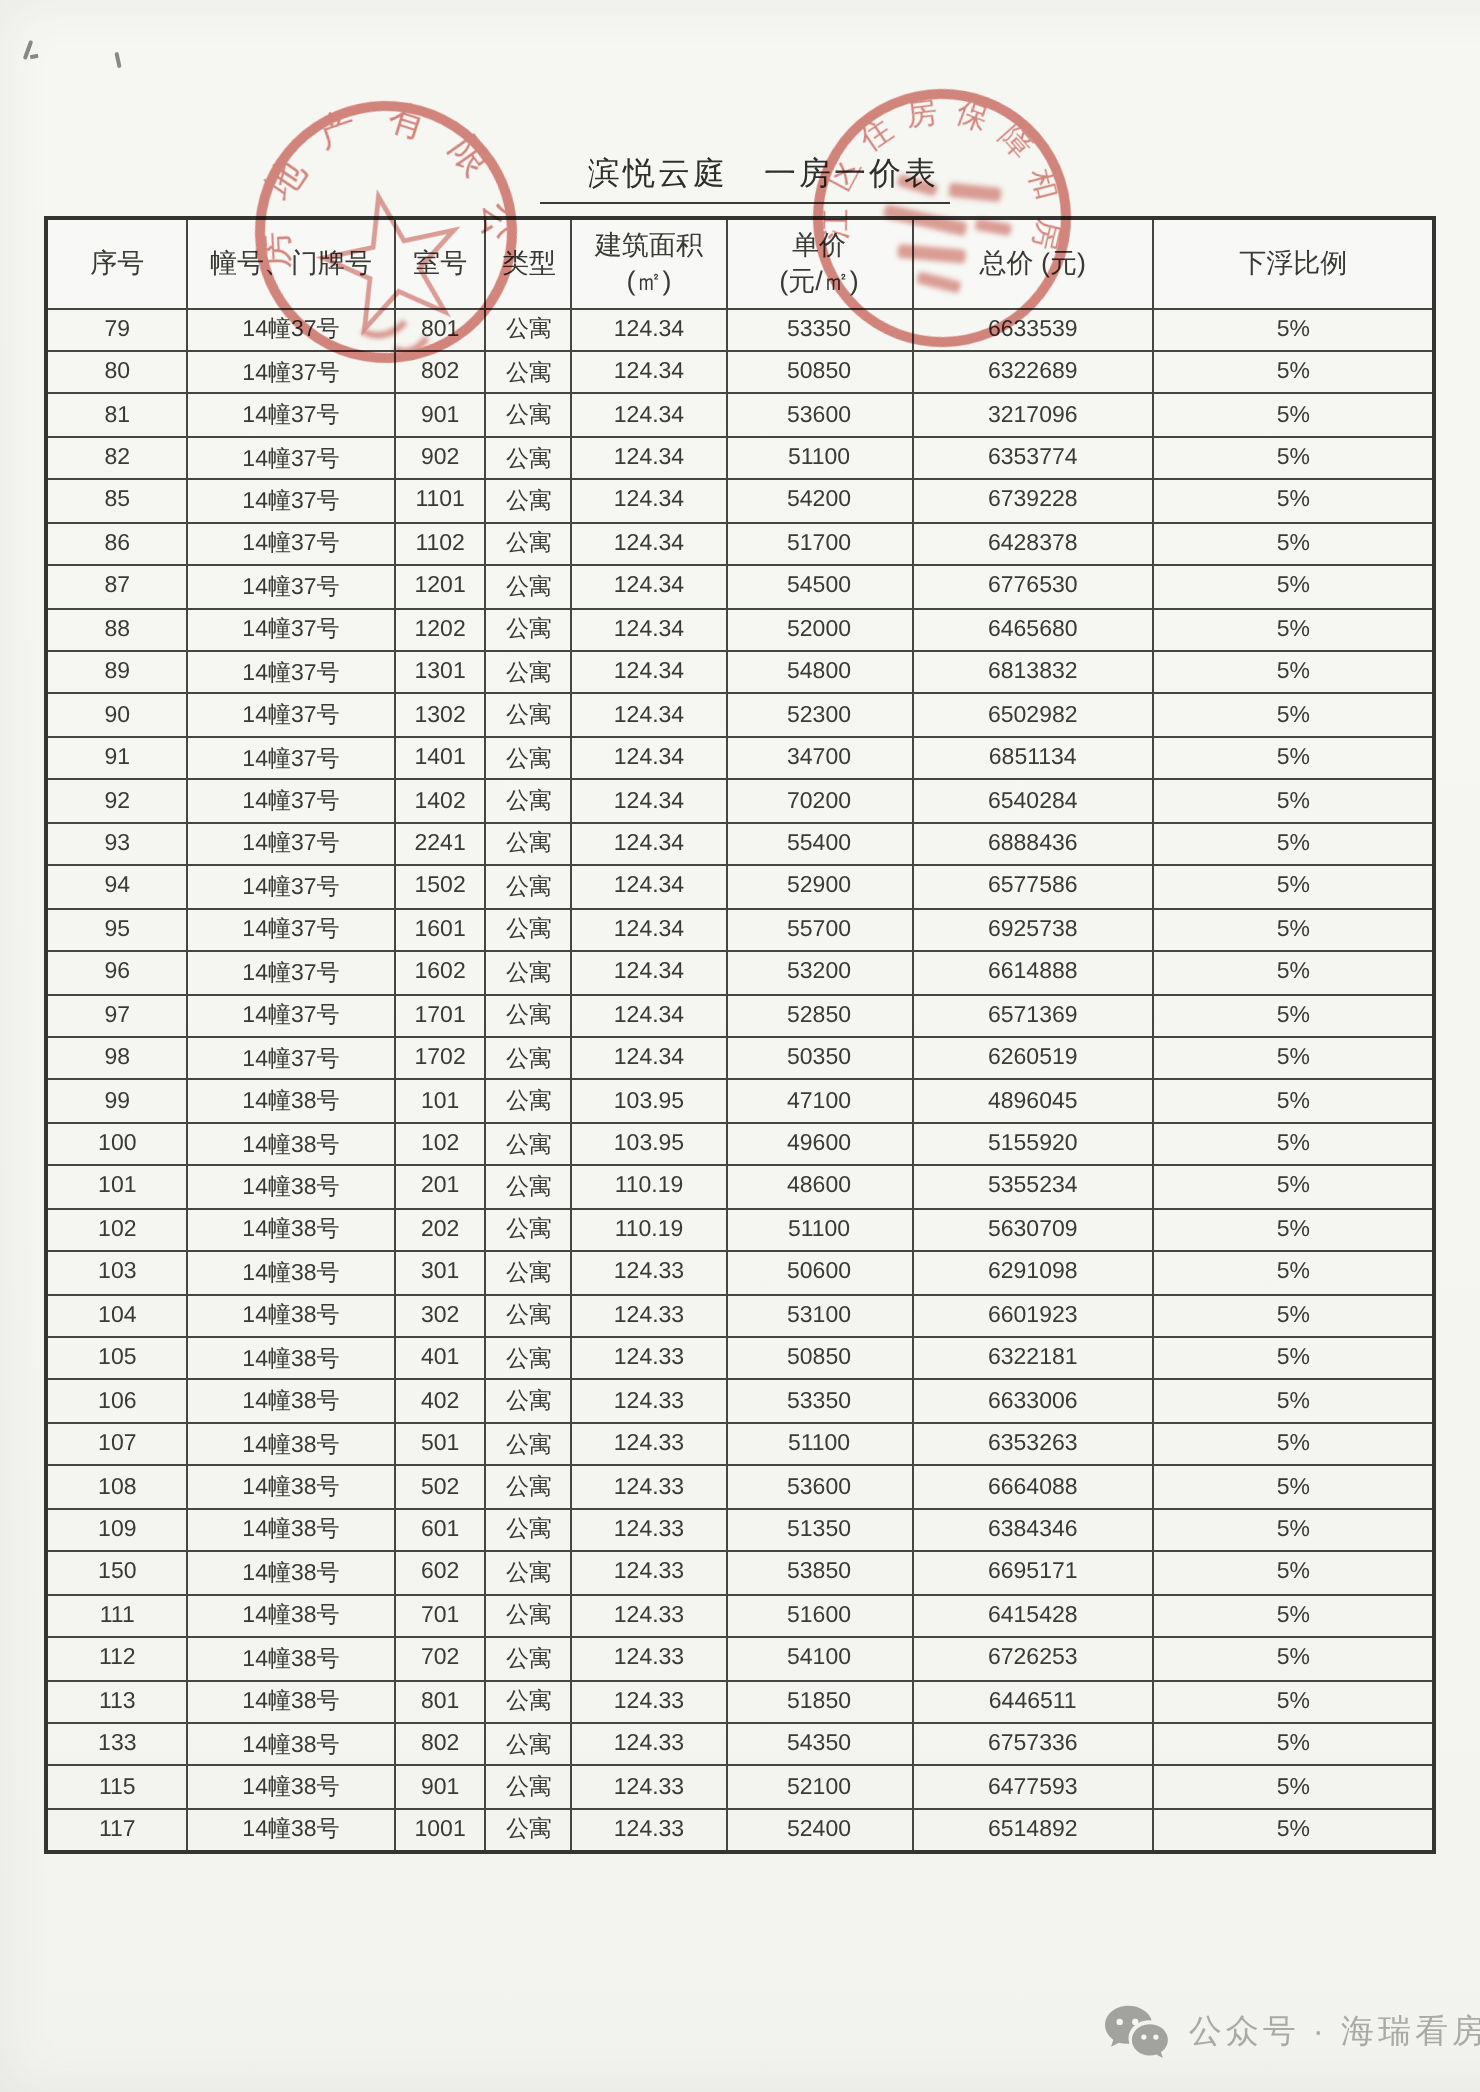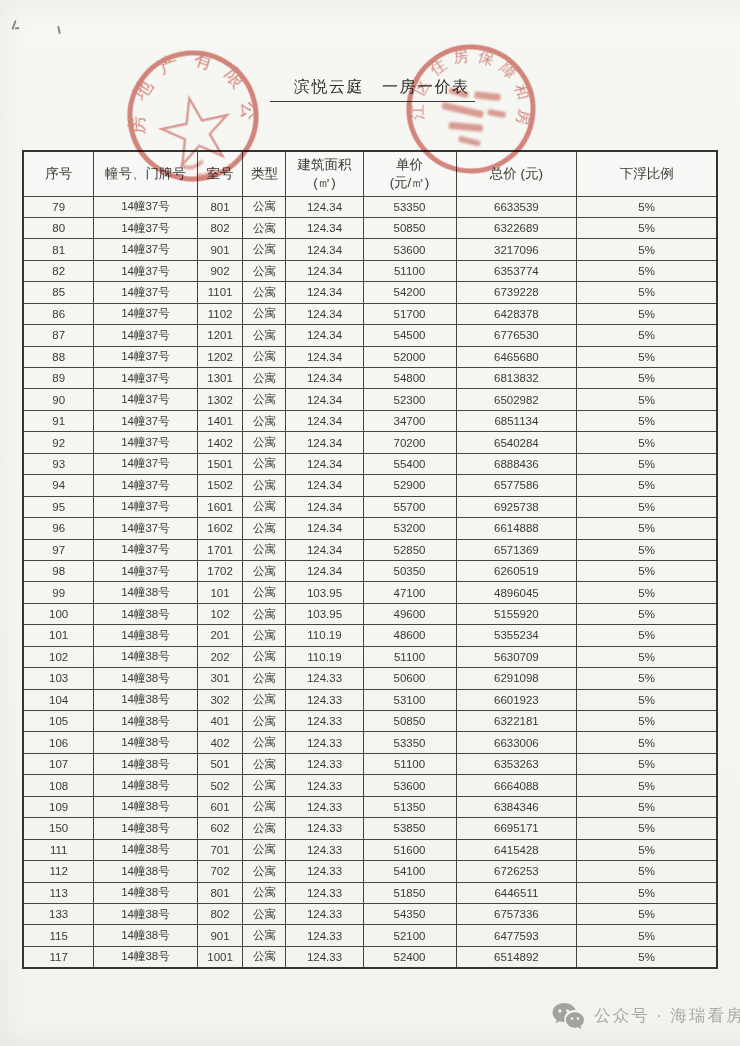--- a/index.html
+++ b/index.html
@@ -26,21 +26,20 @@
     font-size:16px;font-weight:500;color:#2e2e2c;letter-spacing:1.5px;
     border-bottom:1.6px solid #3a3a38;padding:0 5px 3px 24px;white-space:nowrap;
   }
   .title-gap{display:inline-block;width:18px}
 
   
   table.price-table{
     position:absolute;left:22px;top:108px;width:696px;
     border-collapse:collapse;table-layout:fixed;
     border:2px solid #343432;
-    margin-top:42px;
   }
   .price-table th,.price-table td{
     border:1.5px solid #454542;
     text-align:center;vertical-align:middle;
     color:#393936;padding:0;overflow:hidden;white-space:nowrap;
   }
   .price-table thead tr{height:45px}
   .price-table th{font-size:13.5px;font-weight:500;line-height:1.3;background:rgba(255,255,255,.25)}
   .price-table tbody tr{height:21.45px}
   .price-table td{font-size:11.5px}
@@ -236,21 +235,21 @@
           <td>1402</td>
           <td>公寓</td>
           <td>124.34</td>
           <td>70200</td>
           <td>6540284</td>
           <td>5%</td>
         </tr>
         <tr>
           <td>93</td>
           <td>14幢37号</td>
-          <td>1501</td>
+          <td>2241</td>
           <td>公寓</td>
           <td>124.34</td>
           <td>55400</td>
           <td>6888436</td>
           <td>5%</td>
         </tr>
         <tr>
           <td>94</td>
           <td>14幢37号</td>
           <td>1502</td>

